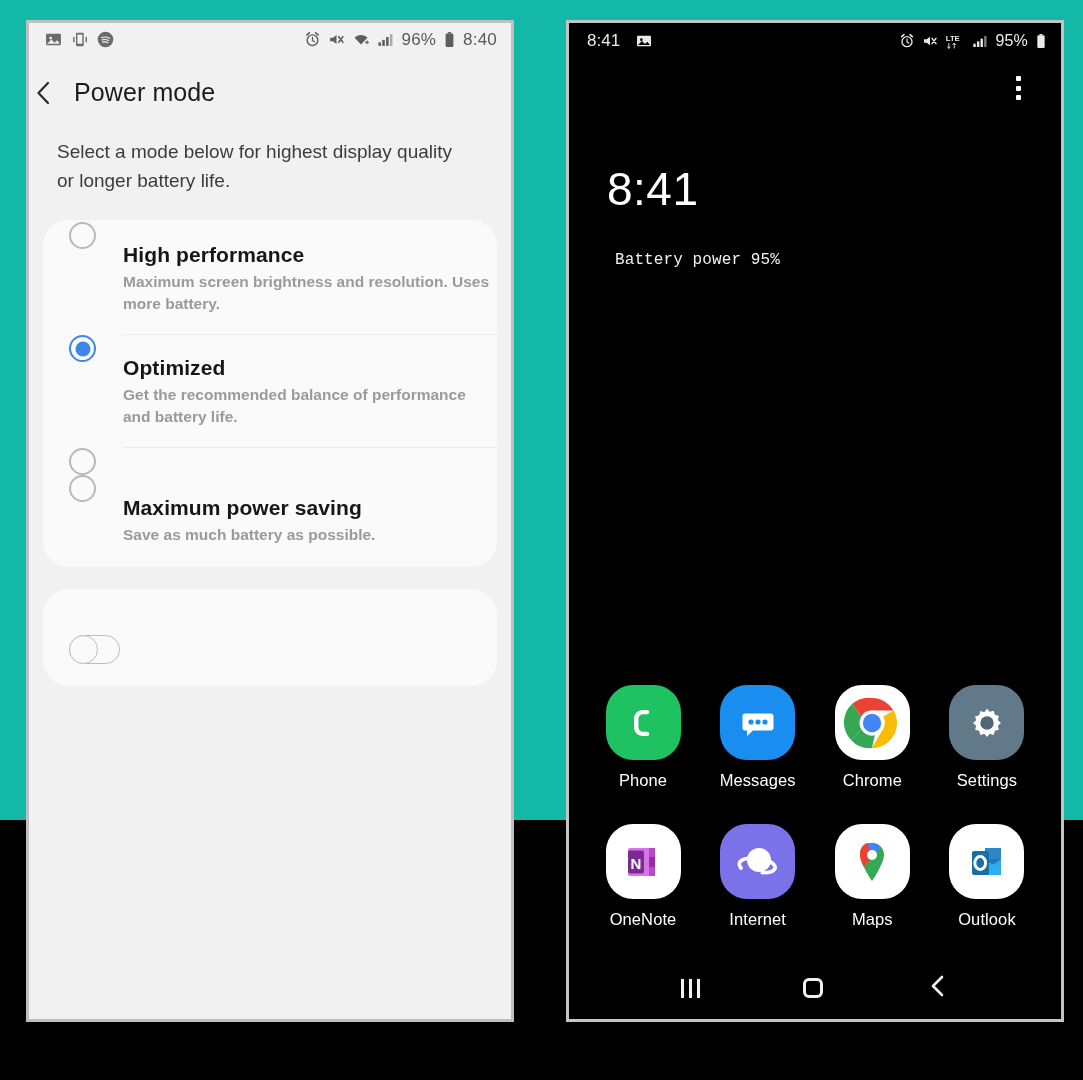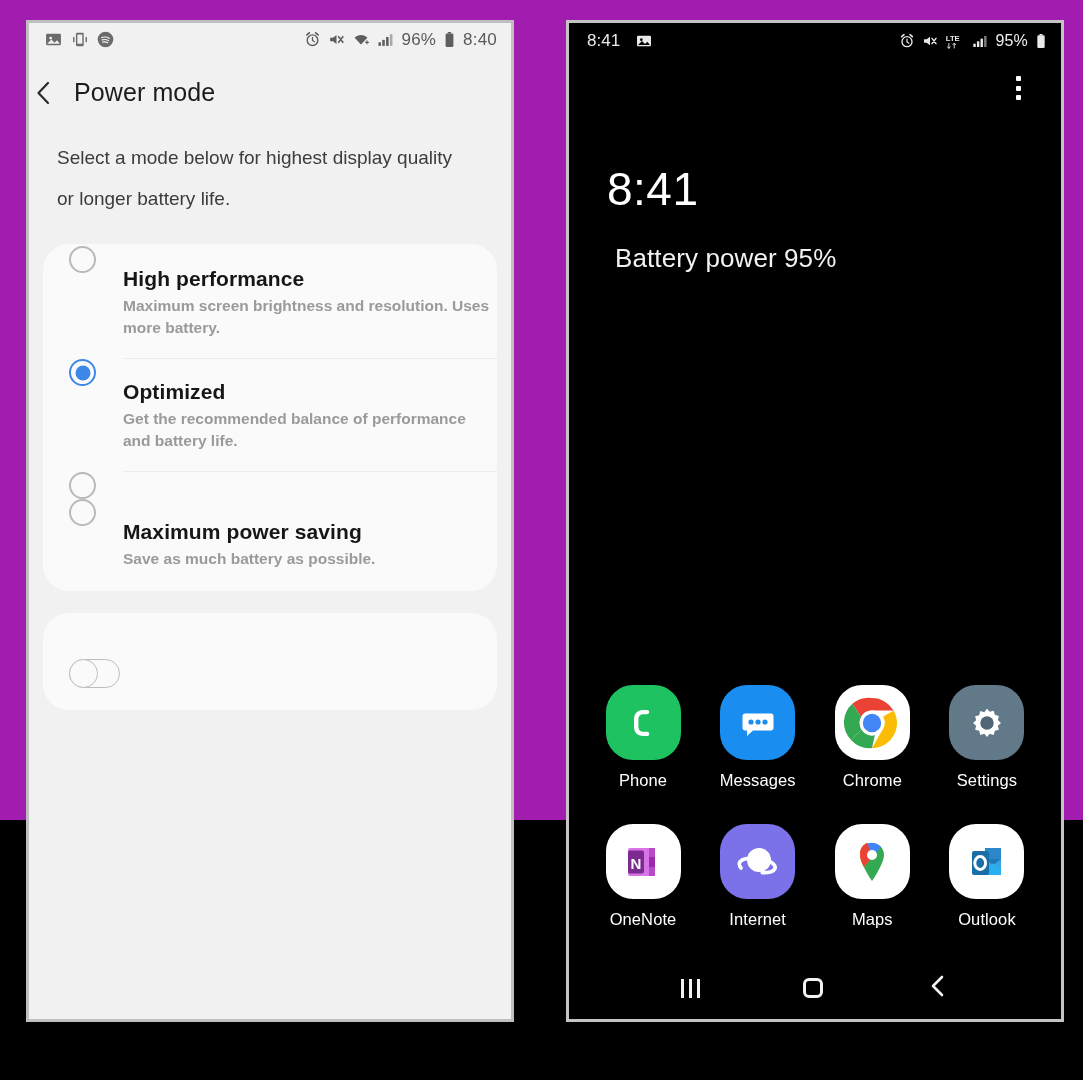--- a/index.html
+++ b/index.html
@@ -2,21 +2,21 @@
 <html><head>
 <meta charset="utf-8">
 <style>
   * { box-sizing: border-box; margin: 0; padding: 0; }
   html, body {
     width: 1083px; height: 1080px;
     background: #000;
     font-family: "Liberation Sans", sans-serif;
     overflow: hidden;
   }
-  .stage { position: relative; width: 1083px; height: 820px; background: #a21caf; }
+  .stage { position: relative; width: 1083px; height: 820px; background: #14b8a6; }
 
   
   .phone {
     position: absolute;
     background: #f1f1f1;
     border: 3px solid #bfbfbf;
     overflow: hidden;
   }
   .phone.left  { left: 26px;  top: 20px; width: 488px; height: 1002px; }
   .phone.right { left: 566px; top: 20px; width: 498px; height: 1002px;
@@ -36,21 +36,21 @@
   .ic { display: inline-block; line-height: 0; }
 
   .header-l {
     display: flex; align-items: center; gap: 17px;
     padding: 22px 16px 8px 2px;
   }
   .back-arrow { width: 26px; height: 26px; display: flex; align-items: center; justify-content: center; }
   .title-l { font-size: 25px; color: #1c1c1c; letter-spacing: .1px; }
 
   .subtitle-l {
-    font-size: 19px; line-height: 41px; color: #3c3c3c;
+    font-size: 19px; line-height: 29px; color: #3c3c3c;
     padding: 22px 30px 0 28px; max-width: 470px;
   }
 
   .card {
     background: #fafafa; border-radius: 26px; margin: 0 14px;
   }
   .card.modes { margin-top: 25px; padding: 2px 0; }
   .card.adaptive { margin-top: 22px; padding: 20px 0 22px 0; }
 
   .opt-row { display: flex; align-items: flex-start; padding: 0 0 0 22px; position: relative; }
@@ -99,21 +99,21 @@
   .menu-dots {
     align-self: flex-end; margin: 14px 30px 0 0;
     width: 26px; height: 30px;
     display: flex; flex-direction: column; align-items: center; justify-content: space-between;
     padding: 3px 0;
   }
   .menu-dots i { width: 5px; height: 5px; background: #fff; display: block; border-radius: 1px; }
 
   .clock-widget { padding: 63px 0 0 38px; }
   .clock-time { font-size: 46px; color: #fff; letter-spacing: .5px; line-height: 1; }
-  .clock-batt { font-size: 26px; color: #f2f2f2; margin-top: 31px; margin-left: 8px; letter-spacing: .1px; }
+  .clock-batt { font-size: 16px; color: #f2f2f2; margin-top: 39px; margin-left: 8px; letter-spacing: .1px; font-family: Liberation Mono, monospace; }
 
   .app-grid { margin-top: auto; padding: 0 22px 0 22px; }
   .app-row { display: flex; justify-content: space-between; margin-bottom: 34px; }
   .app { width: 104px; display: flex; flex-direction: column; align-items: center; }
   .app-icon {
     width: 75px; height: 75px; position: relative;
     display: flex; align-items: center; justify-content: center;
   }
   .squircle { border-radius: 36% / 36%; width: 75px; height: 75px;
               display: flex; align-items: center; justify-content: center; position: relative; }

